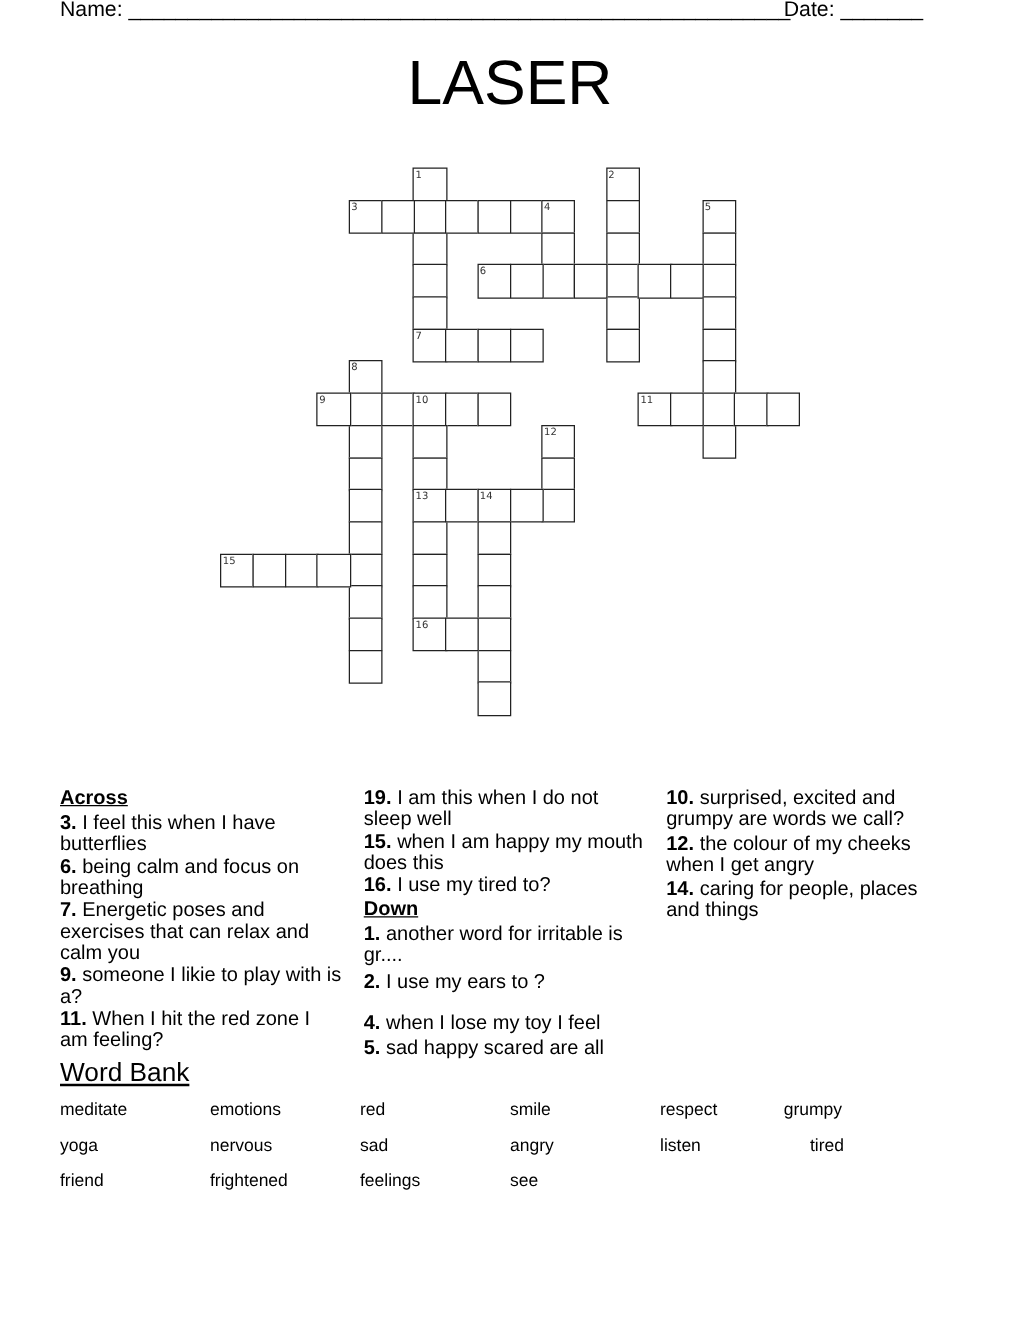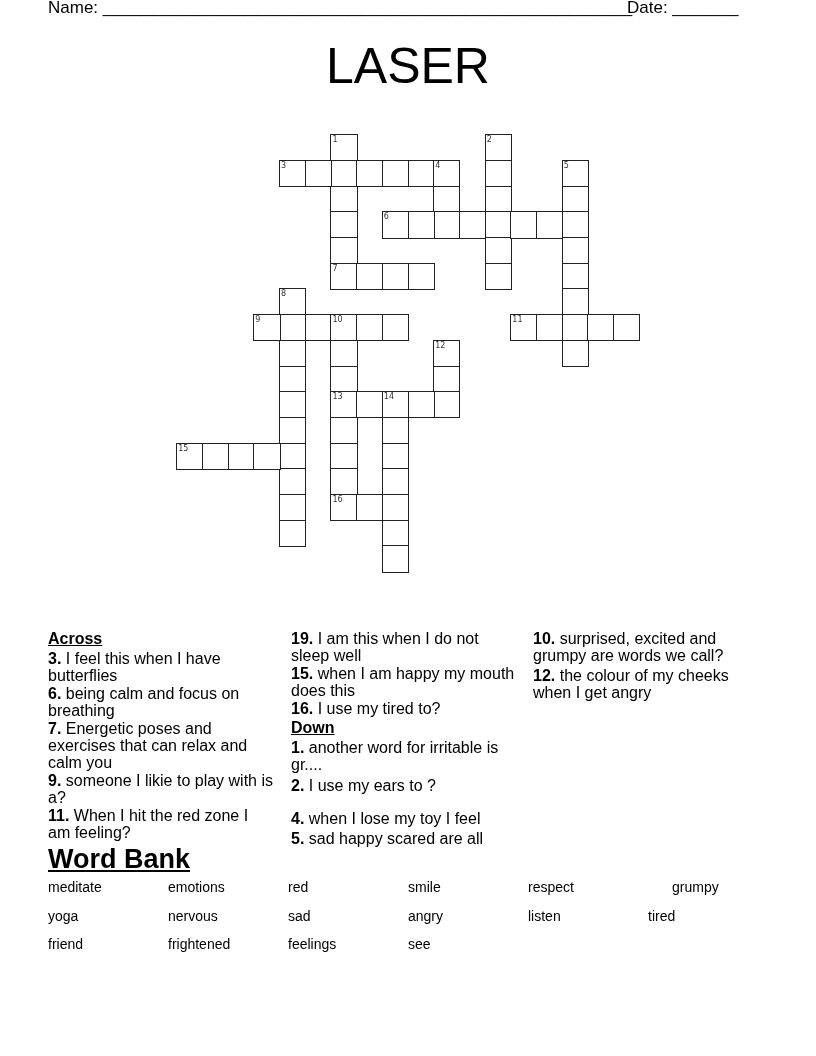--- a/index.html
+++ b/index.html
@@ -12,21 +12,21 @@
   .cell { position:absolute; width:25.7px; height:25.7px; box-sizing:border-box; border:1.5px solid #222; background:#fff; margin-left:-0.75px; margin-top:-0.75px; }
   .cell .num { position:absolute; left:1px; top:0px; font-size:8px; line-height:9px; color:#333; font-family:"DejaVu Sans", sans-serif; }
   .clues { position:absolute; top:630px; font-size:16px; line-height:17px; }
   .col1 { left:48px; width:225px; }
   .col2 { left:291px; width:230px; }
   .col3 { left:533px; width:230px; }
   .sec-title { font-weight:bold; text-decoration:underline; margin:0 0 3px 0; display:block; }
   .clue { margin:0 0 1px 0; }
   .clue b { font-weight:bold; }
   .down-title { margin-top:2px; }
-  .wb-title { position:absolute; left:48px; top:846px; font-size:27px; font-weight:bold; text-decoration:underline; line-height:26px; }
+  .wb-title { position:absolute; left:48px; top:846px; font-size:21px; font-weight:normal; text-decoration:underline; line-height:26px; }
   .wb { position:absolute; left:48px; top:874px; width:740px; }
   .wb-row { height:28.5px; position:relative; }
   .wb-word { position:absolute; top:0; font-size:14px; line-height:26px; }
 </style>
 </head>
 <body>
 
 <div class="hdr hdr-name">Name: ________________________________________________________</div>
 <div class="hdr hdr-date">Date: _______</div>
 
@@ -162,31 +162,32 @@
   <div class="sec-title down-title">Down</div>
   <div class="clue"><b>1.</b> <span>another word for irritable is gr....</span></div>
   <div class="clue" style="margin-top:4px"><b>2.</b> <span>I use my ears to ?</span></div>
   <div class="clue" style="margin-top:16px"><b>4.</b> <span>when I lose my toy I feel</span></div>
   <div class="clue" style="margin-top:3px"><b>5.</b> <span>sad happy scared are all</span></div>
 </div>
 
 <div class="clues col3">
   <div class="clue"><b>10.</b> <span>surprised, excited and grumpy are words we call?</span></div>
   <div class="clue" style="margin-top:3px"><b>12.</b> <span>the colour of my cheeks when I get angry</span></div>
+  <div class="clue" style="margin-top:2px"><b>14.</b> <span>caring for people, places and things</span></div>
 </div>
 
 <div class="wb-title">Word Bank</div>
 <div class="wb">
   <div class="wb-row">
     <span class="wb-word" style="left:0px">meditate</span>
     <span class="wb-word" style="left:120px">emotions</span>
     <span class="wb-word" style="left:240px">red</span>
     <span class="wb-word" style="left:360px">smile</span>
     <span class="wb-word" style="left:480px">respect</span>
-    <span class="wb-word" style="left:624px">grumpy</span>
+    <span class="wb-word" style="left:579px">grumpy</span>
   </div>
   <div class="wb-row">
     <span class="wb-word" style="left:0px">yoga</span>
     <span class="wb-word" style="left:120px">nervous</span>
     <span class="wb-word" style="left:240px">sad</span>
     <span class="wb-word" style="left:360px">angry</span>
     <span class="wb-word" style="left:480px">listen</span>
     <span class="wb-word" style="left:600px">tired</span>
   </div>
   <div class="wb-row">

